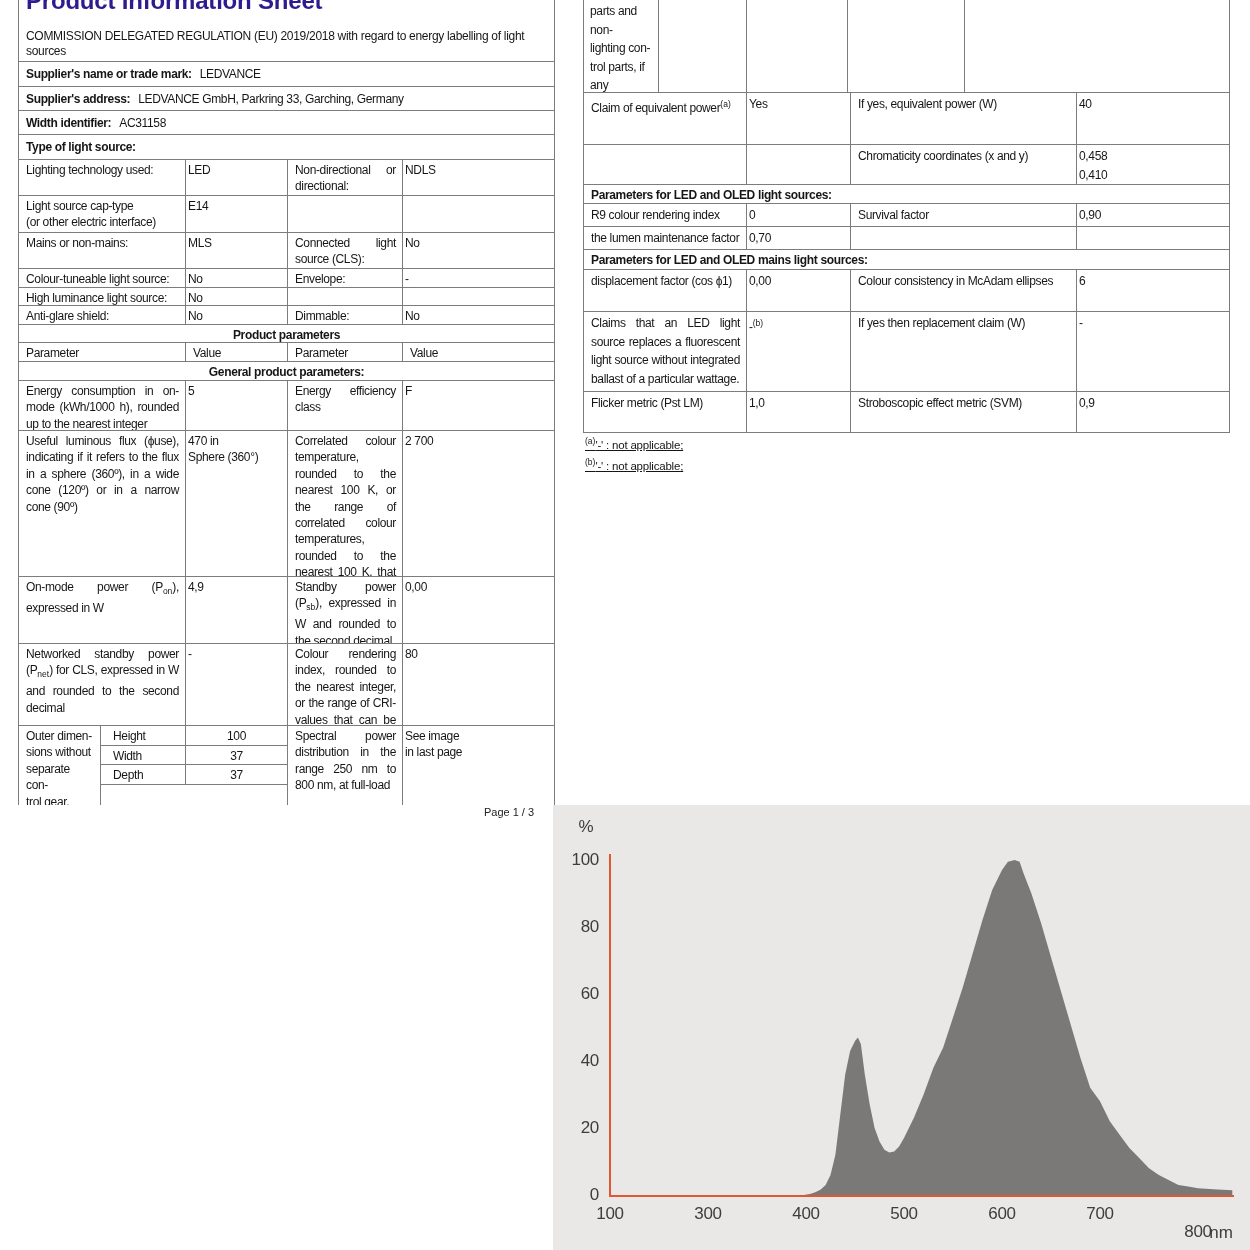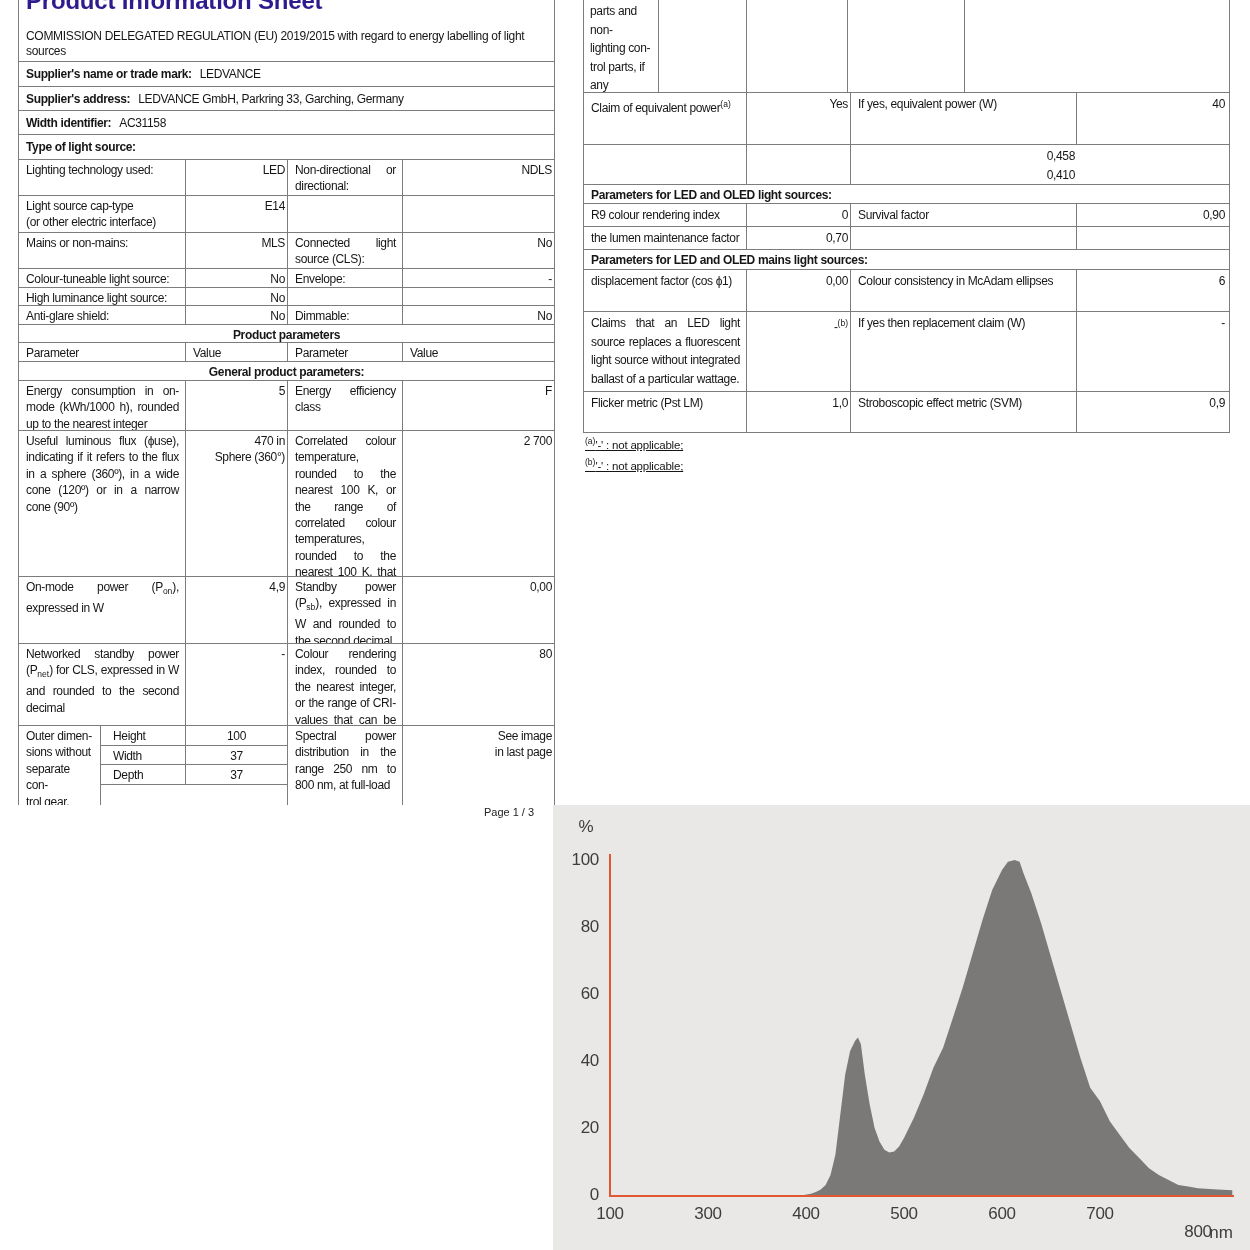--- a/index.html
+++ b/index.html
@@ -15,21 +15,21 @@
   
   .ltable { left:18px; top:0; width:537px; height:805px; box-sizing:border-box;
             border-left:1px solid var(--bc); border-right:1px solid var(--bc);
             overflow:hidden; font-size:12px; letter-spacing:-0.35px;
             line-height:16.4px; }
   .row { position:relative; box-sizing:border-box; border-bottom:1px solid var(--bc); overflow:hidden; }
   .nobb { border-bottom:none; }
   .g4 { display:grid; grid-template-columns:167px 102px 115px 151px; }
   .g5 { display:grid; grid-template-columns:82px 85px 102px 115px 151px; }
   .cell { box-sizing:border-box; padding:2px 6px 0 7px; white-space:pre-line; overflow:hidden; }
-  .val { text-align:right; padding:2px 2px 0; }
+  .val { text-align:left; padding:2px 2px 0; }
   .jt  { text-align:justify; }
   .br  { border-right:1px solid var(--bc); }
   .center { text-align:center; }
   .titlerow { height:27px; }
   .title { font-size:24px; font-weight:bold; color:#2e1b8d; letter-spacing:-0.2px;
            position:relative; top:-7px; padding-left:7px; white-space:nowrap; }
   .subtitle { height:35px; padding:2px 8px 0 7px; line-height:15px; letter-spacing:-0.3px; }
   .inforow { padding:4px 7px 16px; }
   .inforow .lab { font-weight:bold; }
   .inforow .ival { margin-left:8px; }
@@ -66,21 +66,21 @@
   .nml  { position:absolute; left:646px; top:418px; width:44px; text-align:center;
           font-size:17px; color:#3d3d3d; }
 </style>
 </head>
 <body>
 
 <div class="abs ltable">
   <div class="row nobb titlerow">
     <div class="title">Product Information Sheet</div>
   </div>
-  <div class="row subtitle">COMMISSION DELEGATED REGULATION (EU) 2019/2015 with regard to energy labelling of light sources</div>
+  <div class="row subtitle">COMMISSION DELEGATED REGULATION (EU) 2019/2018 with regard to energy labelling of light sources</div>
 
   <div class="row inforow" style="height:25px">
     <span class="lab">Supplier's name or trade mark:</span><span class="ival">LEDVANCE</span>
   </div>
   <div class="row inforow" style="height:24px">
     <span class="lab">Supplier's address:</span><span class="ival">LEDVANCE GmbH, Parkring 33, Garching, Germany</span>
   </div>
   <div class="row inforow" style="height:24px">
     <span class="lab">Width identifier:</span><span class="ival">AC31158</span>
   </div>
@@ -196,20 +196,21 @@
   </div>
   <div class="row rg4" style="height:52px">
     <div class="cell br">Claim of equivalent power<sup>(a)</sup></div>
     <div class="cell val br">Yes</div>
     <div class="cell jt br">If yes, equivalent power (W)</div>
     <div class="cell val">40</div>
   </div>
   <div class="row rg4" style="height:40px">
     <div class="cell br"></div>
     <div class="cell val br"></div>
+    <div class="cell jt br">Chromaticity coordinates (x and y)</div>
     <div class="cell val">0,458
 0,410</div>
   </div>
   <div class="row hdrrow" style="height:19px;line-height:16px">Parameters for LED and OLED light sources:</div>
   <div class="row rg4" style="height:23px">
     <div class="cell br">R9 colour rendering index value</div>
     <div class="cell val br">0</div>
     <div class="cell br">Survival factor</div>
     <div class="cell val">0,90</div>
   </div>

